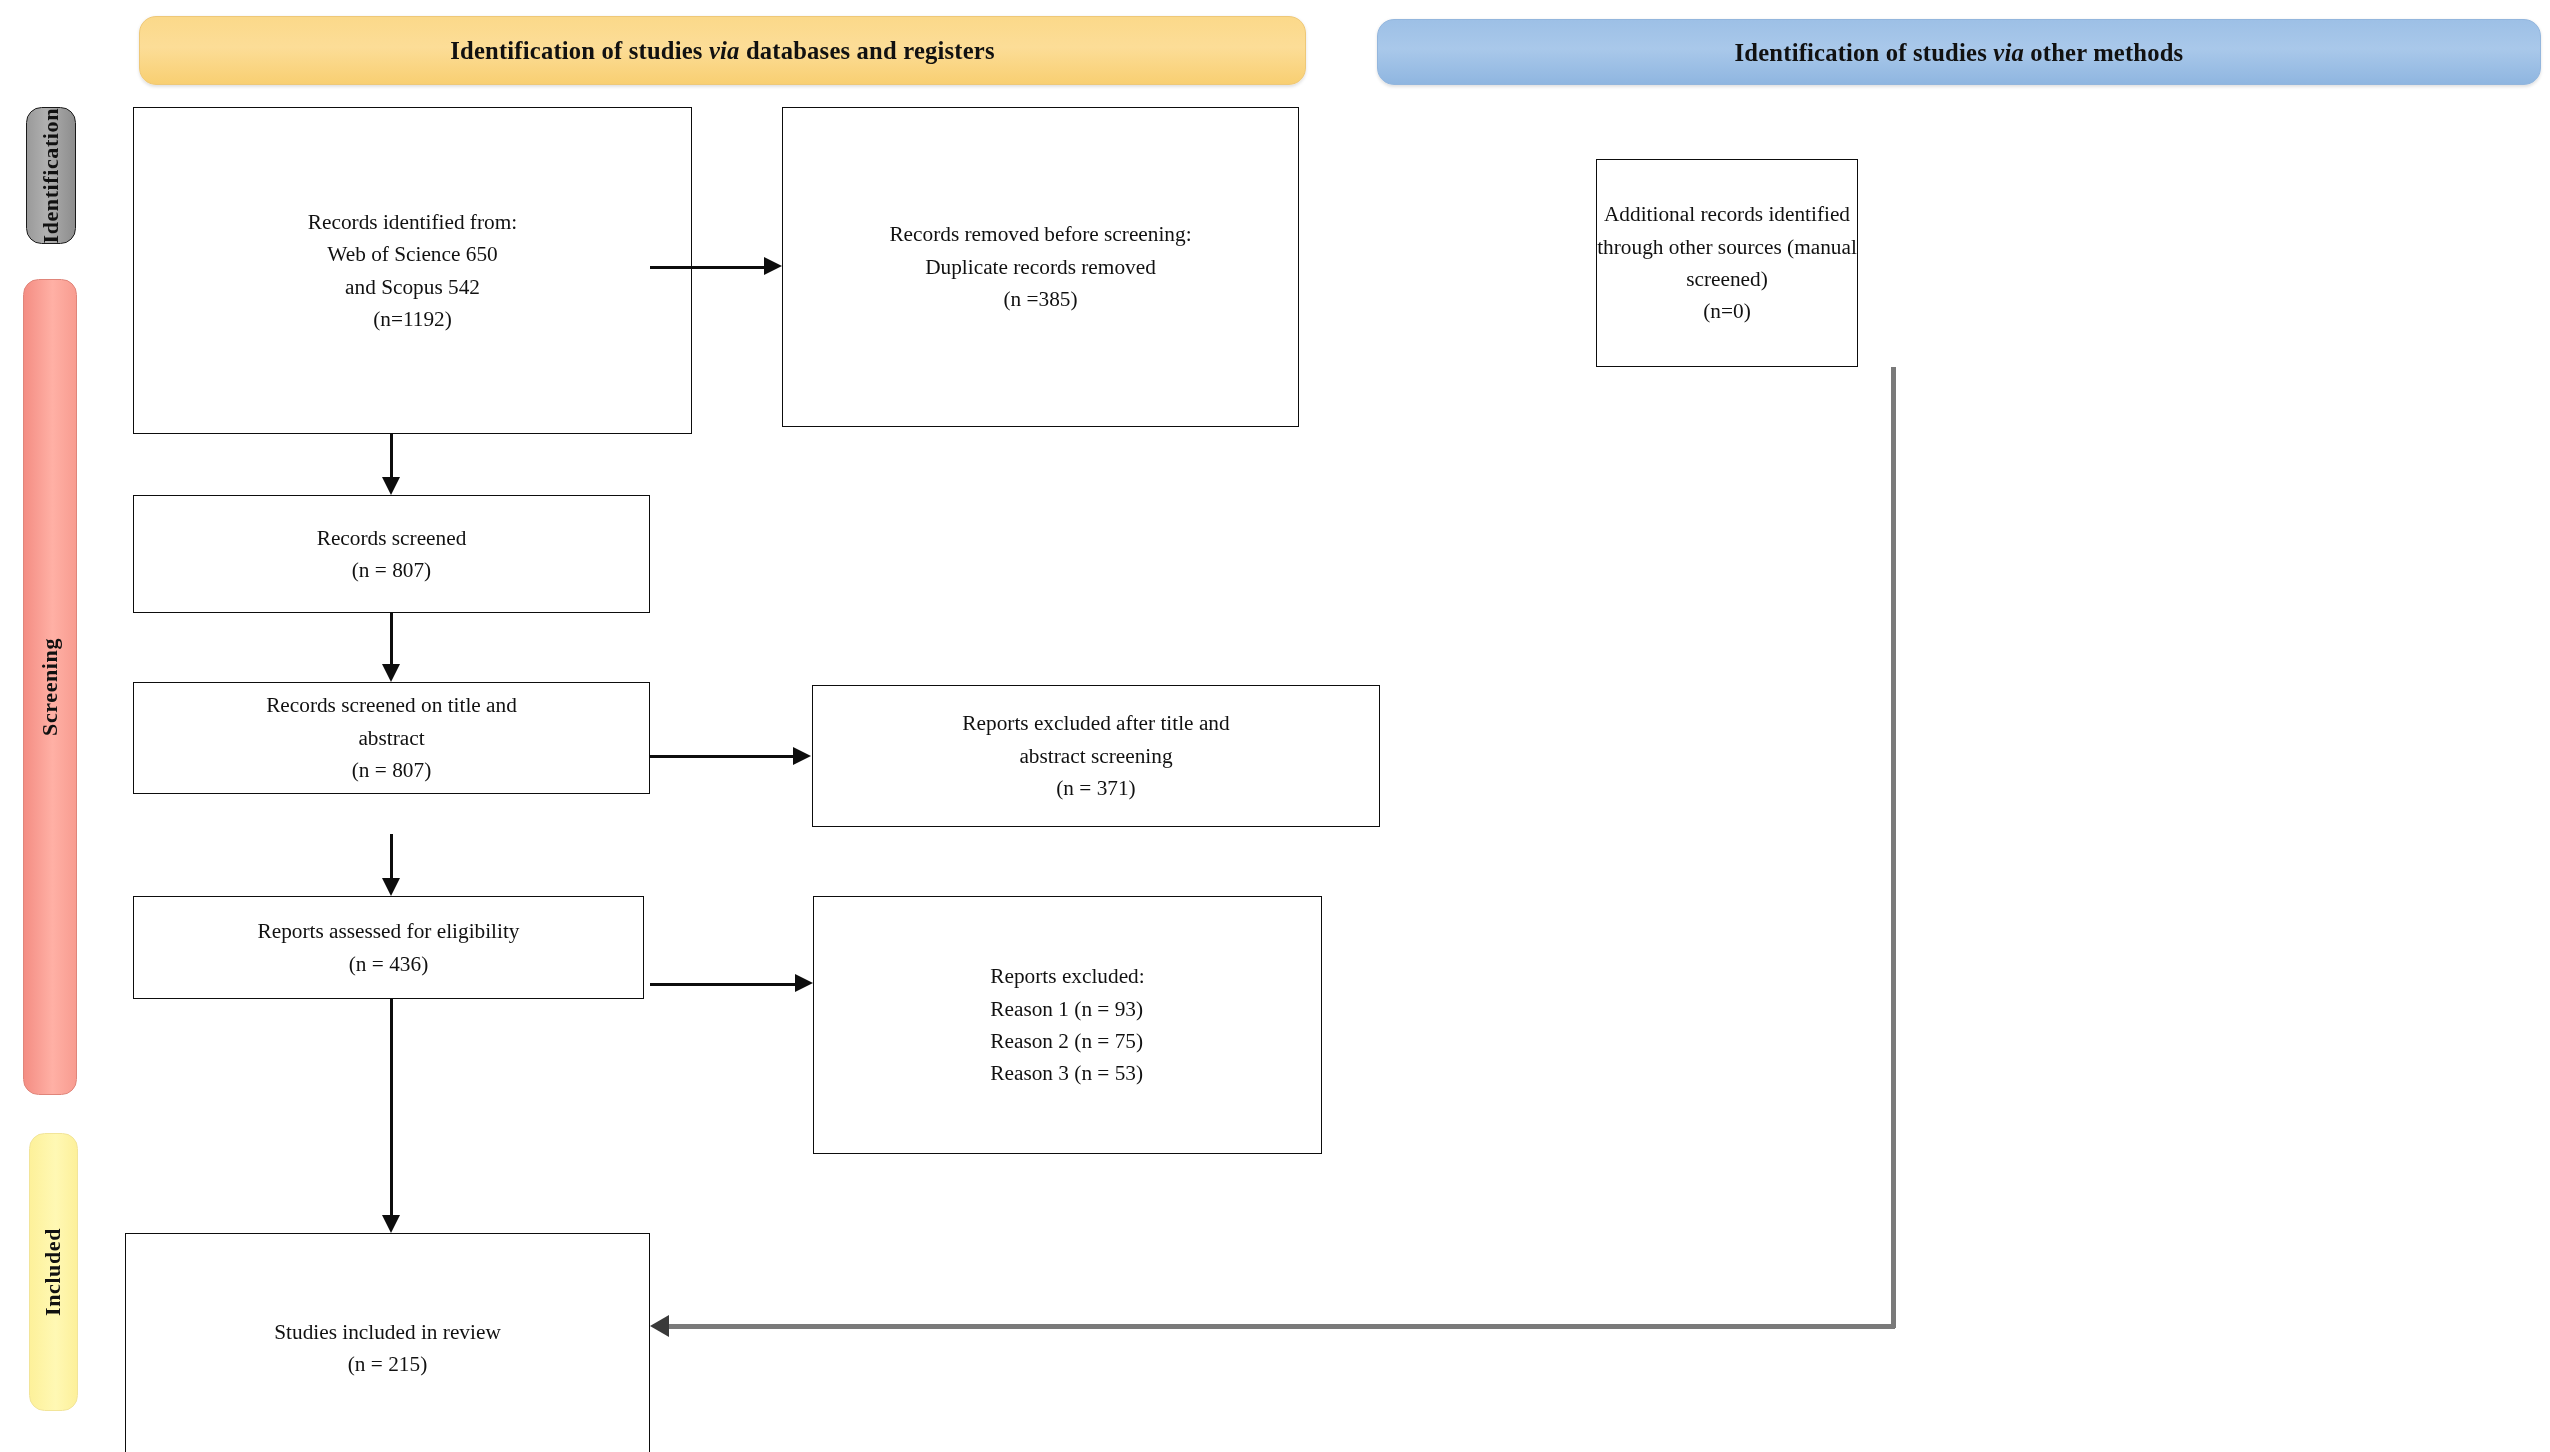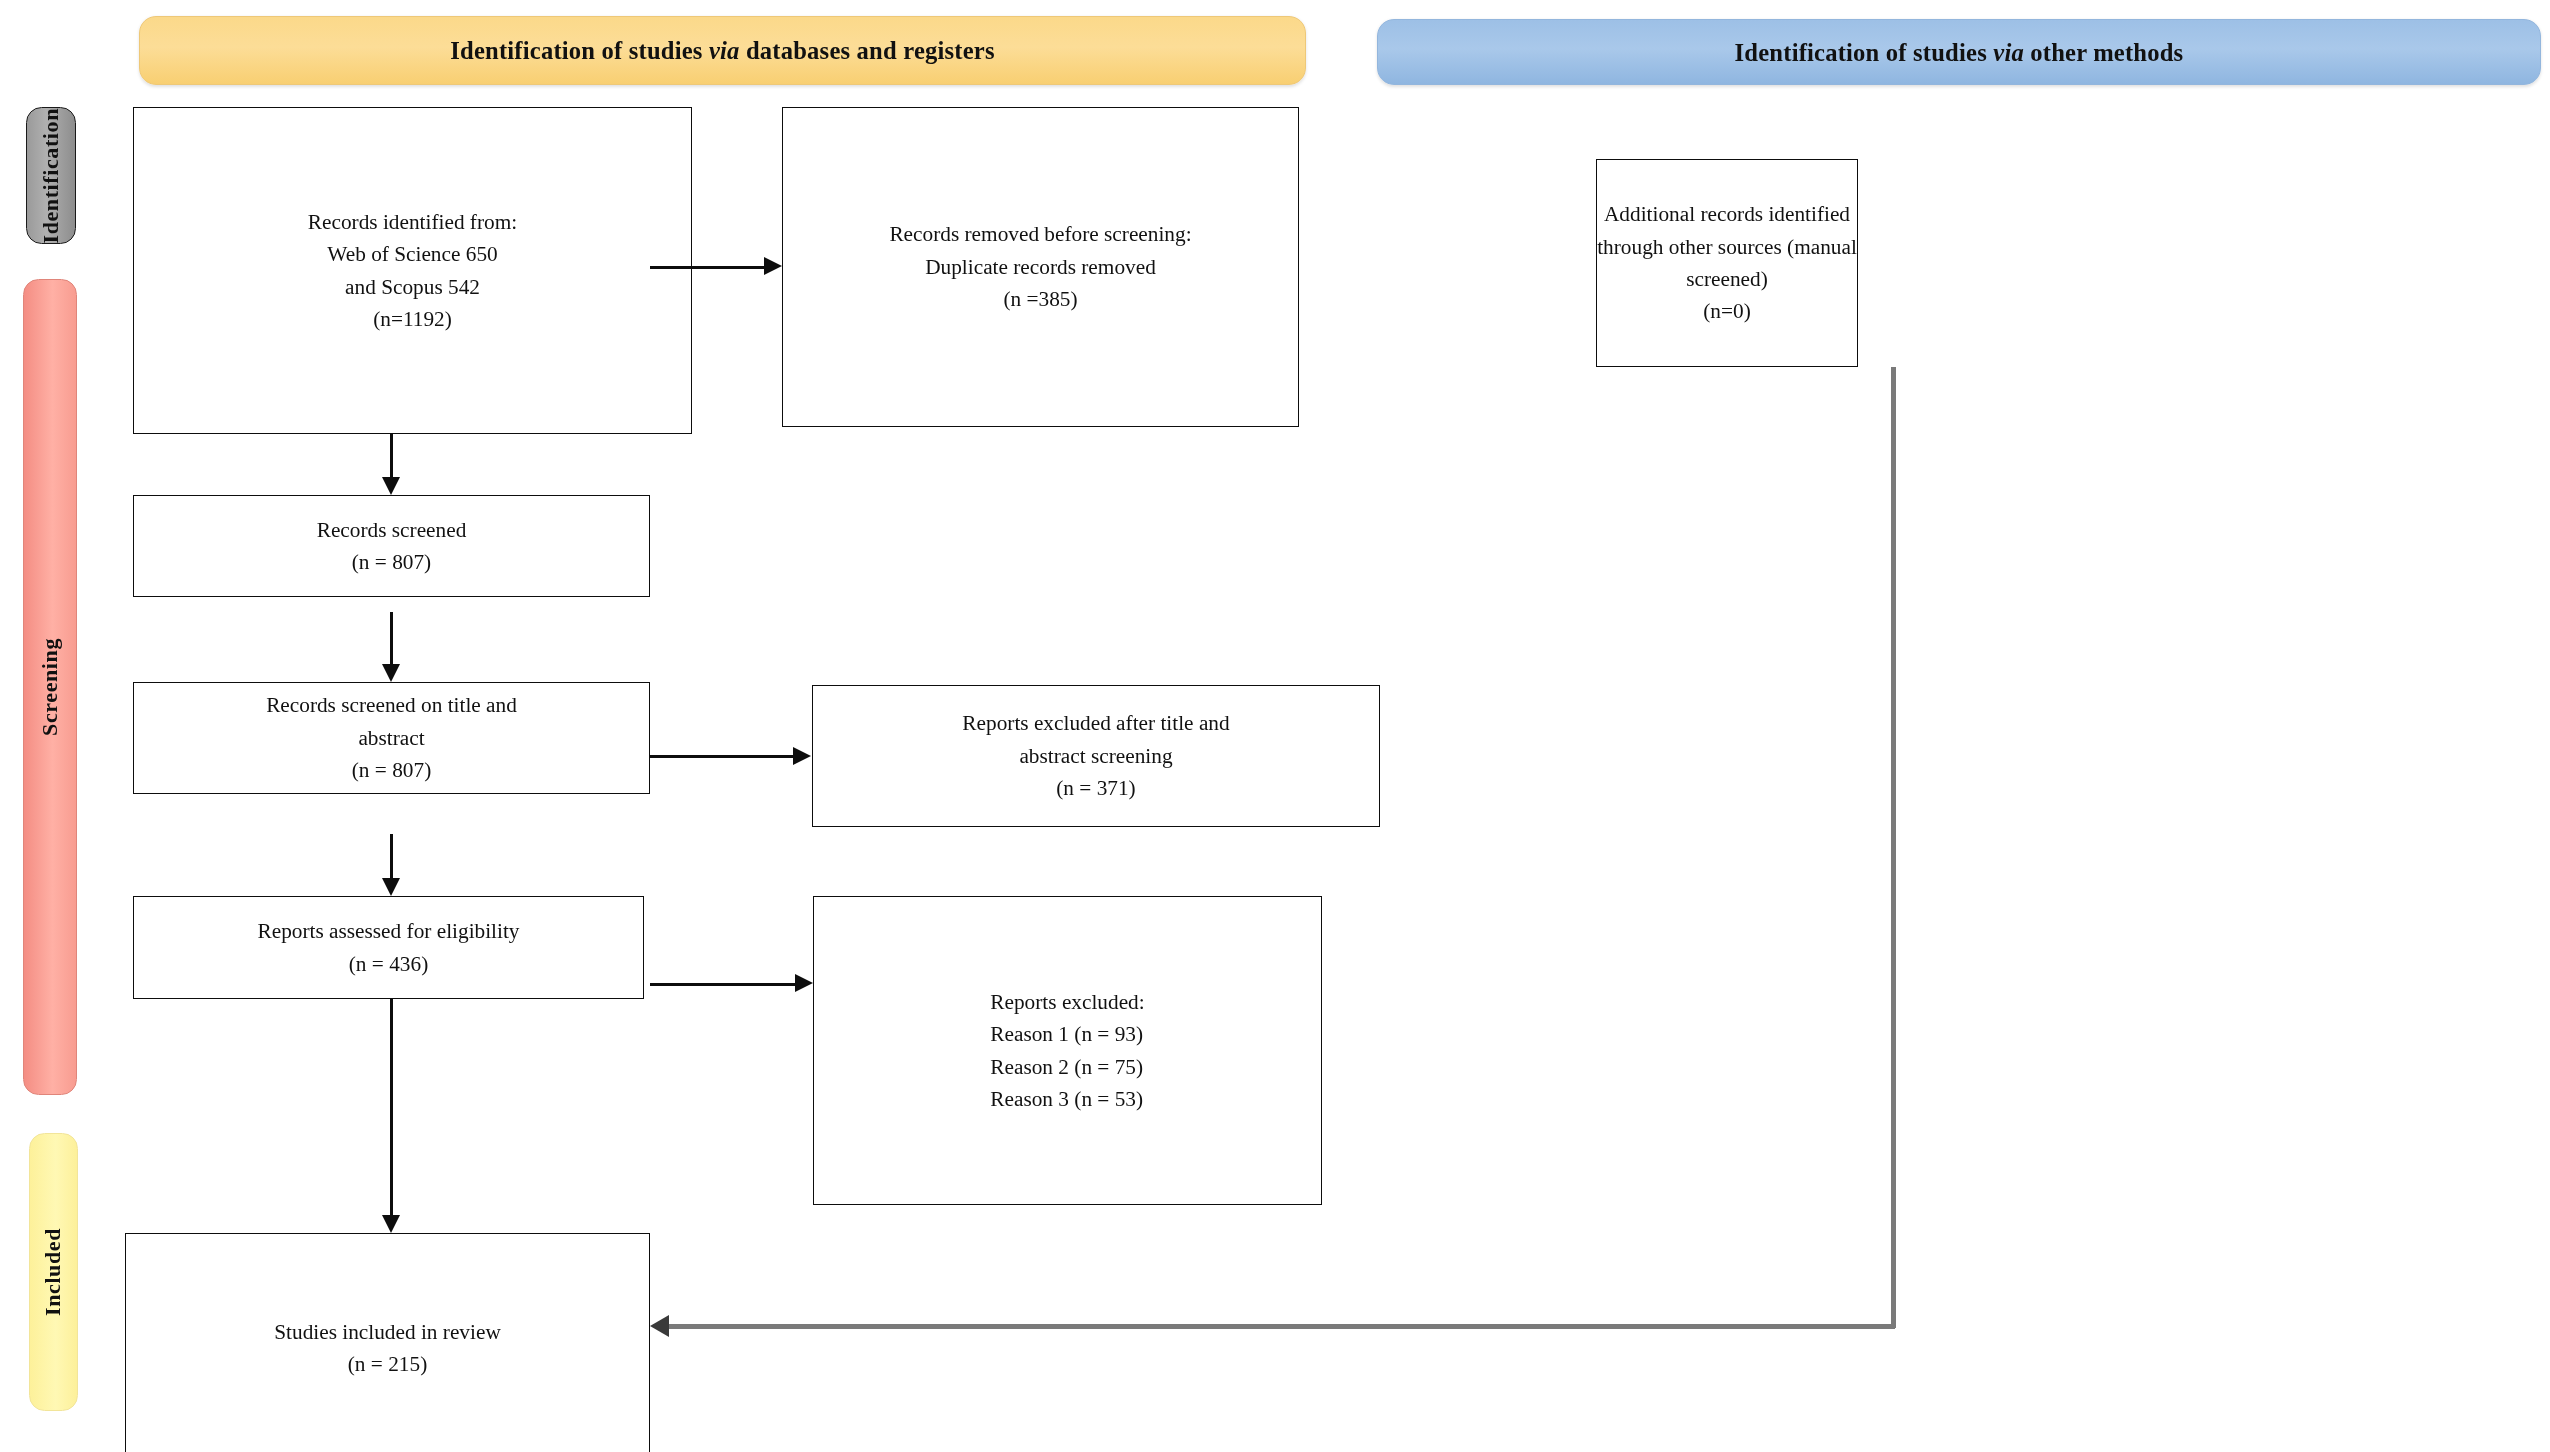--- a/index.html
+++ b/index.html
@@ -44,25 +44,25 @@
   .node{position:absolute;box-sizing:border-box;background:#fff;
         border:1.9px solid #0d0d0d;display:flex;align-items:center;
         justify-content:center;}
   .node .txt{font-size:21.3px;line-height:1.52;color:#111;text-align:center;
              padding:0 10.3px;}
   .node .txt.left{text-align:left;}
   .node .txt .ln{display:block;white-space:nowrap;}
 
   #node-identified      {left:133px; top:107px;  width:559px; height:327px;}
   #node-removed         {left:782px;top:107px;  width:517px; height:320px;}
-  #node-screened        {left:133px; top:495px;  width:517px; height:102px;}
+  #node-screened        {left:133px; top:495px;  width:517px; height:118px;}
   #node-title-abstract  {left:133px; top:682px; width:517px; height:112px;}
   #node-excluded-ta     {left:812px;top:685px; width:568px; height:142px;}
   #node-eligibility     {left:133px; top:896px; width:511px; height:103px;}
-  #node-excluded-reasons{left:813px;top:896px; width:509px; height:309px;}
+  #node-excluded-reasons{left:813px;top:896px; width:509px; height:258px;}
   #node-included        {left:125px; top:1233px; width:525px; height:230px;}
   #node-additional      {left:1596px;top:159px;  width:262px; height:208px;}
 
   
   .ln-v,.ln-h{position:absolute;background:#0d0d0d;}
   .ln-v{width:2.6px;}
   .ln-h{height:2.6px;}
   .ln-gray{position:absolute;background:#7a7a7a;}
   .gv{width:4.5px;}
   .gh{height:4.5px;}

